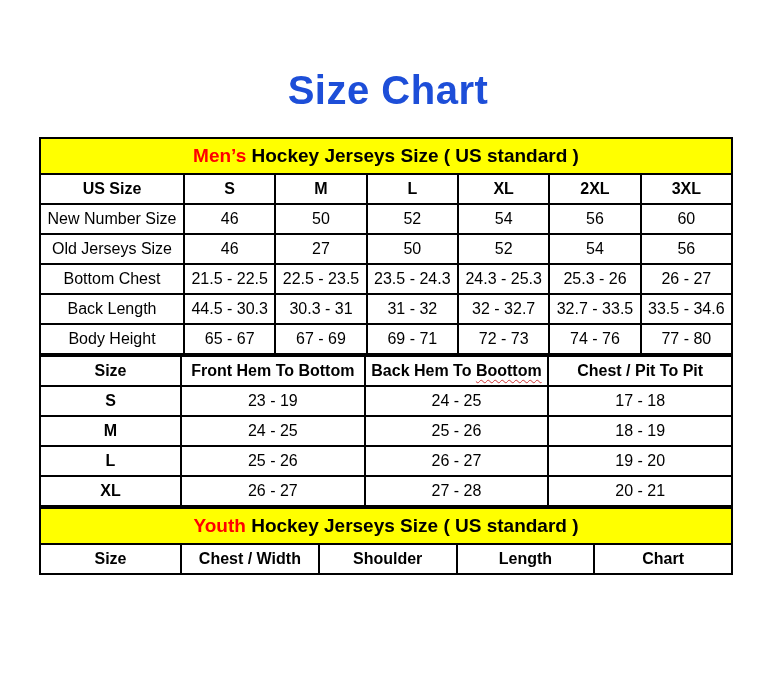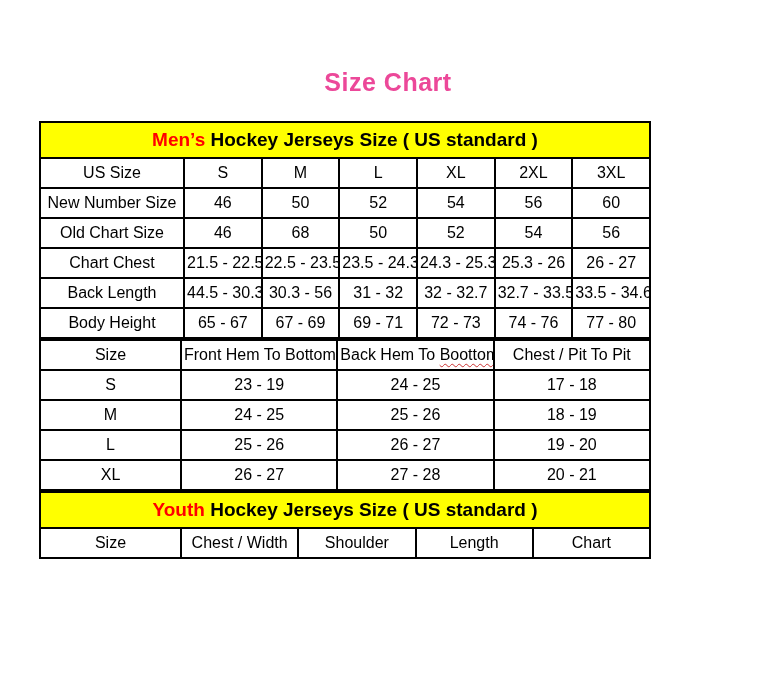--- a/index.html
+++ b/index.html
@@ -11,52 +11,52 @@
     width: 776px;
     height: 692px;
     font-family: "Liberation Sans", sans-serif;
     color: #000000;
     overflow: hidden;
   }
   .title {
     margin: 68px 0 0 0;
     width: 776px;
     text-align: center;
-    font-size: 25px;
+    font-size: 40px;
     font-weight: 700;
-    color: #ec4899;
+    color: #1d4ed8;
     letter-spacing: 0.5px;
   }
   .tables-wrap {
     width: 694px;
     margin: 24px 0 0 39px;
   }
   table.szt {
     border-collapse: collapse;
-    width: 612px;
+    width: 694px;
     table-layout: fixed;
   }
   table.szt td {
     border: 2px solid #000000;
     text-align: center;
     vertical-align: middle;
     font-size: 16px;
     height: 26px;
     padding: 1px 2px;
     overflow: hidden;
     white-space: nowrap;
   }
   tr.band td {
     background: #ffff00;
     font-weight: 700;
     font-size: 19px;
     height: 32px;
   }
   .hl { color: #ff0000; }
-  td.b { font-weight: 400; }
+  td.b { font-weight: 700; }
   .squiggle {
     text-decoration-line: underline;
     text-decoration-style: wavy;
     text-decoration-color: #cc3333;
     text-decoration-thickness: 1px;
     text-underline-offset: 3px;
   }
 </style>
 </head>
 <body>
@@ -86,41 +86,41 @@
       <tr>
         <td>New Number Size</td>
         <td>46</td>
         <td>50</td>
         <td>52</td>
         <td>54</td>
         <td>56</td>
         <td>60</td>
       </tr>
       <tr>
-        <td>Old Chart Size</td>
+        <td>Old Jerseys Size</td>
         <td>46</td>
-        <td>68</td>
+        <td>27</td>
         <td>50</td>
         <td>52</td>
         <td>54</td>
         <td>56</td>
       </tr>
       <tr>
-        <td>Chart Chest</td>
+        <td>Bottom Chest</td>
         <td>21.5 - 22.5</td>
         <td>22.5 - 23.5</td>
         <td>23.5 - 24.3</td>
         <td>24.3 - 25.3</td>
         <td>25.3 - 26</td>
         <td>26 - 27</td>
       </tr>
       <tr>
         <td>Back Length</td>
         <td>44.5 - 30.3</td>
-        <td>30.3 - 56</td>
+        <td>30.3 - 31</td>
         <td>31 - 32</td>
         <td>32 - 32.7</td>
         <td>32.7 - 33.5</td>
         <td>33.5 - 34.6</td>
       </tr>
       <tr>
         <td>Body Height</td>
         <td>65 - 67</td>
         <td>67 - 69</td>
         <td>69 - 71</td>

